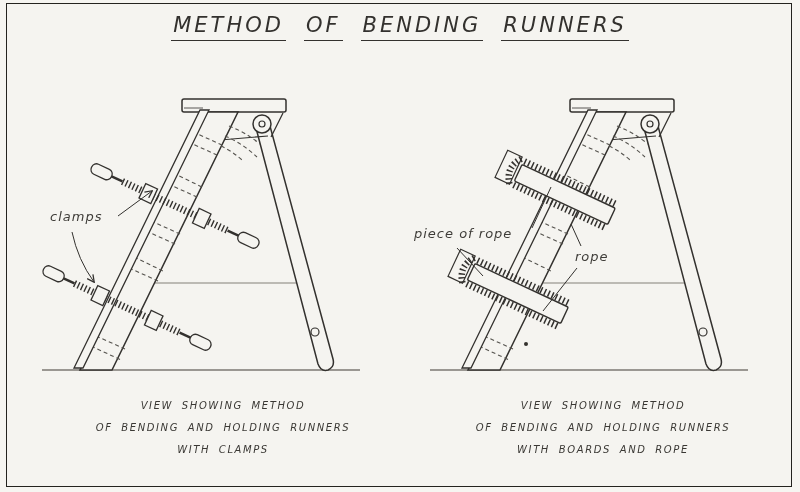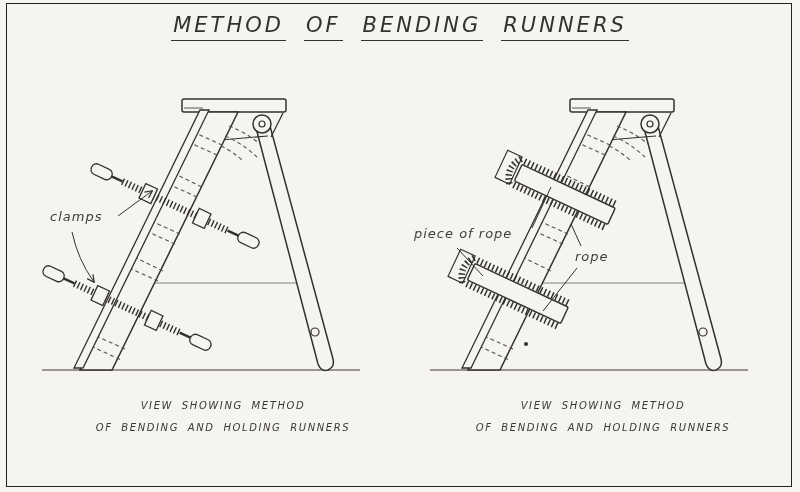--- a/index.html
+++ b/index.html
@@ -189,17 +189,19 @@
   <circle cx="122" cy="264" r="2" fill="#33312e"></circle>
 </svg>
 
 <div class="part-label" id="label-clamps">clamps</div>
 <div class="part-label" id="label-board">piece of rope</div>
 <div class="part-label" id="label-rope">rope</div>
 
 <div class="caption" id="caption-left">
   <div>VIEW SHOWING METHOD</div>
   <div>OF BENDING AND HOLDING RUNNERS</div>
+  <div>WITH CLAMPS</div>
 </div>
 <div class="caption" id="caption-right">
   <div>VIEW SHOWING METHOD</div>
   <div>OF BENDING AND HOLDING RUNNERS</div>
+  <div>WITH BOARDS AND ROPE</div>
 </div>
 
 </body></html>

